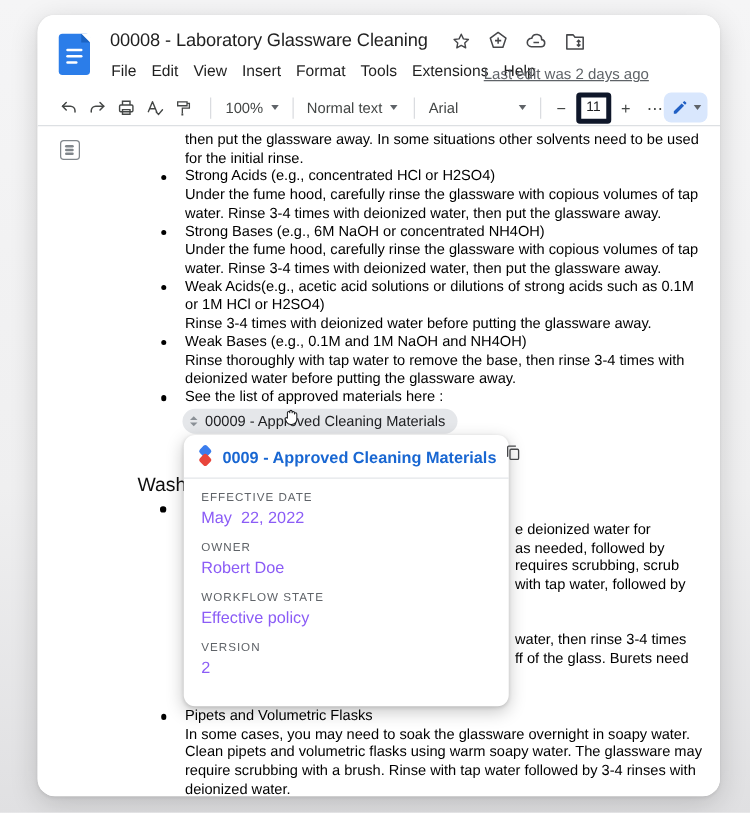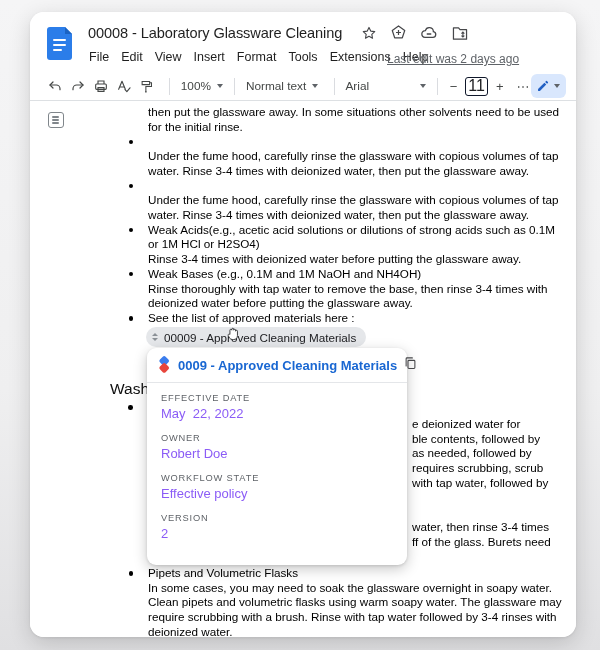--- a/index.html
+++ b/index.html
@@ -31,21 +31,21 @@
   .tb-ico{width:17px;height:17px;display:flex;align-items:center;justify-content:center;margin-right:7px;}
   .vsep{width:1px;height:17px;background:#dadce0;margin:0 7px;}
   .tb-text{font-size:11.8px;color:#444746;white-space:nowrap;}
   .caret{width:0;height:0;border-left:3.5px solid transparent;border-right:3.5px solid transparent;
     border-top:4px solid #5f6368;margin-left:6px;}
   .tb-drop{display:flex;align-items:center;padding:0 4px;}
   .zoom-drop{width:44px;}
   .style-drop{width:82px;}
   .font-drop{width:86px;justify-content:space-between;}
   .fs-minus,.fs-plus{font-size:13px;color:#444746;padding:0 5px;}
-  .fs-box{width:22px;height:17px;border:1px solid #0f172a;border-radius:3px;font-size:16px;
+  .fs-box{width:22px;height:17px;border:4px solid #0f172a;border-radius:3px;font-size:11px;
     color:#202124;display:flex;align-items:center;justify-content:center;margin:0 3px;}
   .tb-more{font-size:13px;color:#444746;margin-left:8px;letter-spacing:1px;}
   .edit-btn{margin-left:auto;margin-right:10px;width:38px;height:24px;background:#d9e7fd;
     border-radius:6px;display:flex;align-items:center;justify-content:center;gap:4px;}
   
   .doc-area{position:absolute;left:0;top:90px;width:100%;height:535px;background:#fff;overflow:hidden;}
   .outline-ico{position:absolute;left:18px;top:10px;width:16px;height:16px;border:1.6px solid #80868b;
     border-radius:3px;box-sizing:border-box;}
   .outline-ico i{position:absolute;left:2.5px;width:7.5px;height:1.6px;background:#80868b;border-radius:1px;}
   .flow{position:absolute;z-index:1;}
@@ -207,33 +207,33 @@
 
           <div class="dline">
             <span>then put the glassware away. In some situations other solvents need to be used</span>
           </div>
 
           <div class="dline">
             <span>for the initial rinse.</span>
           </div>
 
           <div class="dline">
-            <span class="bdot"></span>
+            <span class="bdot"></span><span>Strong Acids (e.g., concentrated HCl or H2SO4)</span>
           </div>
 
           <div class="dline">
             <span>Under the fume hood, carefully rinse the glassware with copious volumes of tap</span>
           </div>
 
           <div class="dline">
             <span>water. Rinse 3-4 times with deionized water, then put the glassware away.</span>
           </div>
 
           <div class="dline">
-            <span class="bdot"></span>
+            <span class="bdot"></span><span>Strong Bases (e.g., 6M NaOH or concentrated NH4OH)</span>
           </div>
 
           <div class="dline">
             <span>Under the fume hood, carefully rinse the glassware with copious volumes of tap</span>
           </div>
 
           <div class="dline">
             <span>water. Rinse 3-4 times with deionized water, then put the glassware away.</span>
           </div>
 
@@ -280,21 +280,20 @@
           </svg>
       </span>
 
       <div class="wash-heading">Wash</div>
       <span class="lone-bullet"></span>
 
       <div class="flow flow-right">
 
           <div class="dline"><span>e deionized water for</span></div>
 
-          <div class="dline"><span>ble contents, followed by</span></div>
 
           <div class="dline"><span>as needed, followed by</span></div>
 
           <div class="dline"><span>requires scrubbing, scrub</span></div>
 
           <div class="dline"><span>with tap water, followed by</span></div>
 
           <div class="dline"><span></span></div>
 
           <div class="dline"><span></span></div>

